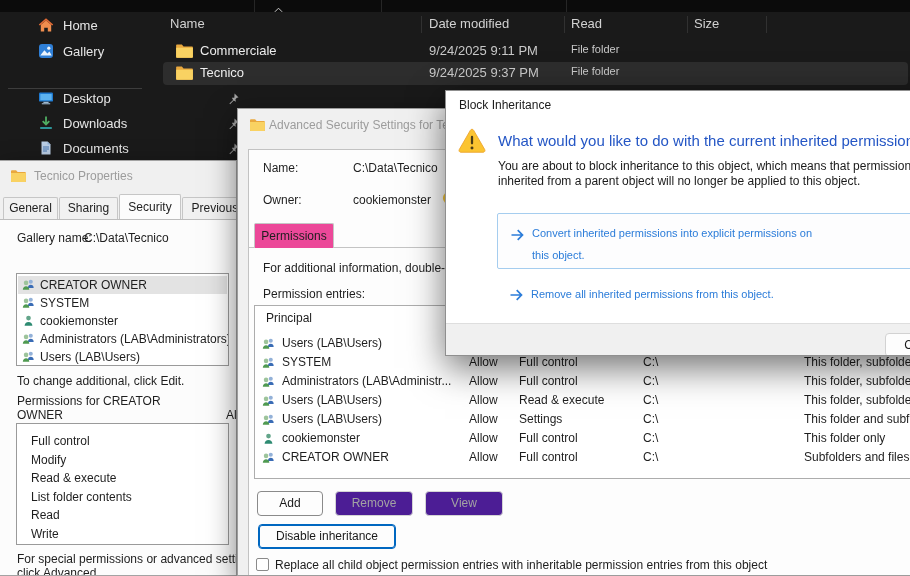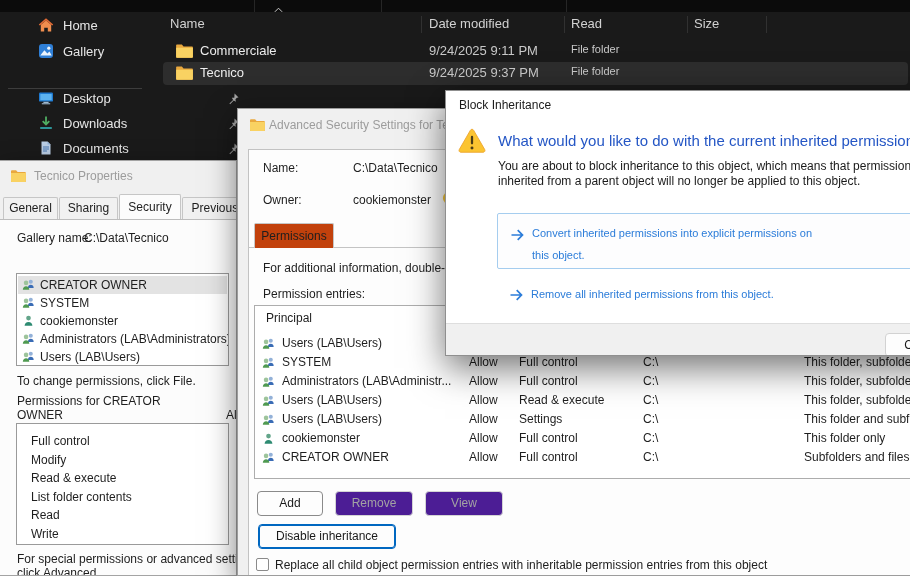--- a/index.html
+++ b/index.html
@@ -52,21 +52,21 @@
   .lb-item.sel { background:#e3e3e3; }
   .lb-item .ic13 { position:absolute; left:4px; top:2px; }
   .lb-item span { position:absolute; left:22px; top:2px; font-size:12px; white-space:nowrap; }
   .plain-item { position:absolute; left:14px; font-size:12px; white-space:nowrap; }
 
   .panel { position:absolute; left:10px; top:40px; width:716px; height:428px;
            background:#fdfdfd; border:1px solid #c2c2c2; border-right:none; border-bottom:none; }
   .tabline { position:absolute; left:10px; top:138px; width:716px; height:1px; background:#c4c4c4; z-index:1; }
   .atab { position:absolute; background:#f2f2f2; border:1px solid #c6c6c6; border-bottom:none;
           border-radius:2px 2px 0 0; text-align:center; font-size:12px; color:#1e1e1e; z-index:2; }
-  .atab.active { background:#c2410c; z-index:3; }
+  .atab.active { background:#ec4899; z-index:3; }
   .table { position:absolute; left:16px; top:196px; width:712px; height:174px;
            background:#ffffff; border:1px solid #adadad; overflow:hidden; z-index:1; }
   .trow { position:absolute; left:0; width:100%; height:19px; font-size:12px; line-height:19px; }
   .trow .ic13 { position:absolute; left:7px; top:3px; }
   .trow span { position:absolute; top:0; white-space:nowrap; }
 
   .btn { position:absolute; border-radius:4px; text-align:center; font-size:12px;
          background:#fdfdfd; border:1px solid #8a8a8a; color:#1a1a1a; }
   .btn.disabled { background:#4c1d95; border:1px solid #d4d4d4; color:#a3a3a3; }
   .btn.focus { border:1px solid #0067c0; box-shadow:inset 0 0 0 1px #0067c0; }
@@ -272,21 +272,21 @@
         <span>Administrators (LAB\Administrators)</span>
       </div>
       <div class="lb-item" style="top:74px">
         <svg class="ic13" width="13" height="13">
             <use href="#i-group"></use>
           </svg>
         <span>Users (LAB\Users)</span>
       </div>
     </div>
 
-    <span class="t" style="left:17px;top:213px">To change permissions, click File.</span>
+    <span class="t" style="left:17px;top:213px">To change additional, click Edit.</span>
     <div class="t" style="left:17px;top:233px;width:175px;white-space:normal;line-height:14px">Permissions for CREATOR OWNER</div>
     <span class="t" style="left:226px;top:247px">Allow</span>
 
     <div class="listbox" style="left:16px;top:262px;width:213px;height:122px">
       <span class="plain-item" style="top:10px">Full control</span>
       <span class="plain-item" style="top:29px">Modify</span>
       <span class="plain-item" style="top:47px">Read &amp; execute</span>
       <span class="plain-item" style="top:66px">List folder contents</span>
       <span class="plain-item" style="top:84px">Read</span>
       <span class="plain-item" style="top:103px">Write</span>

